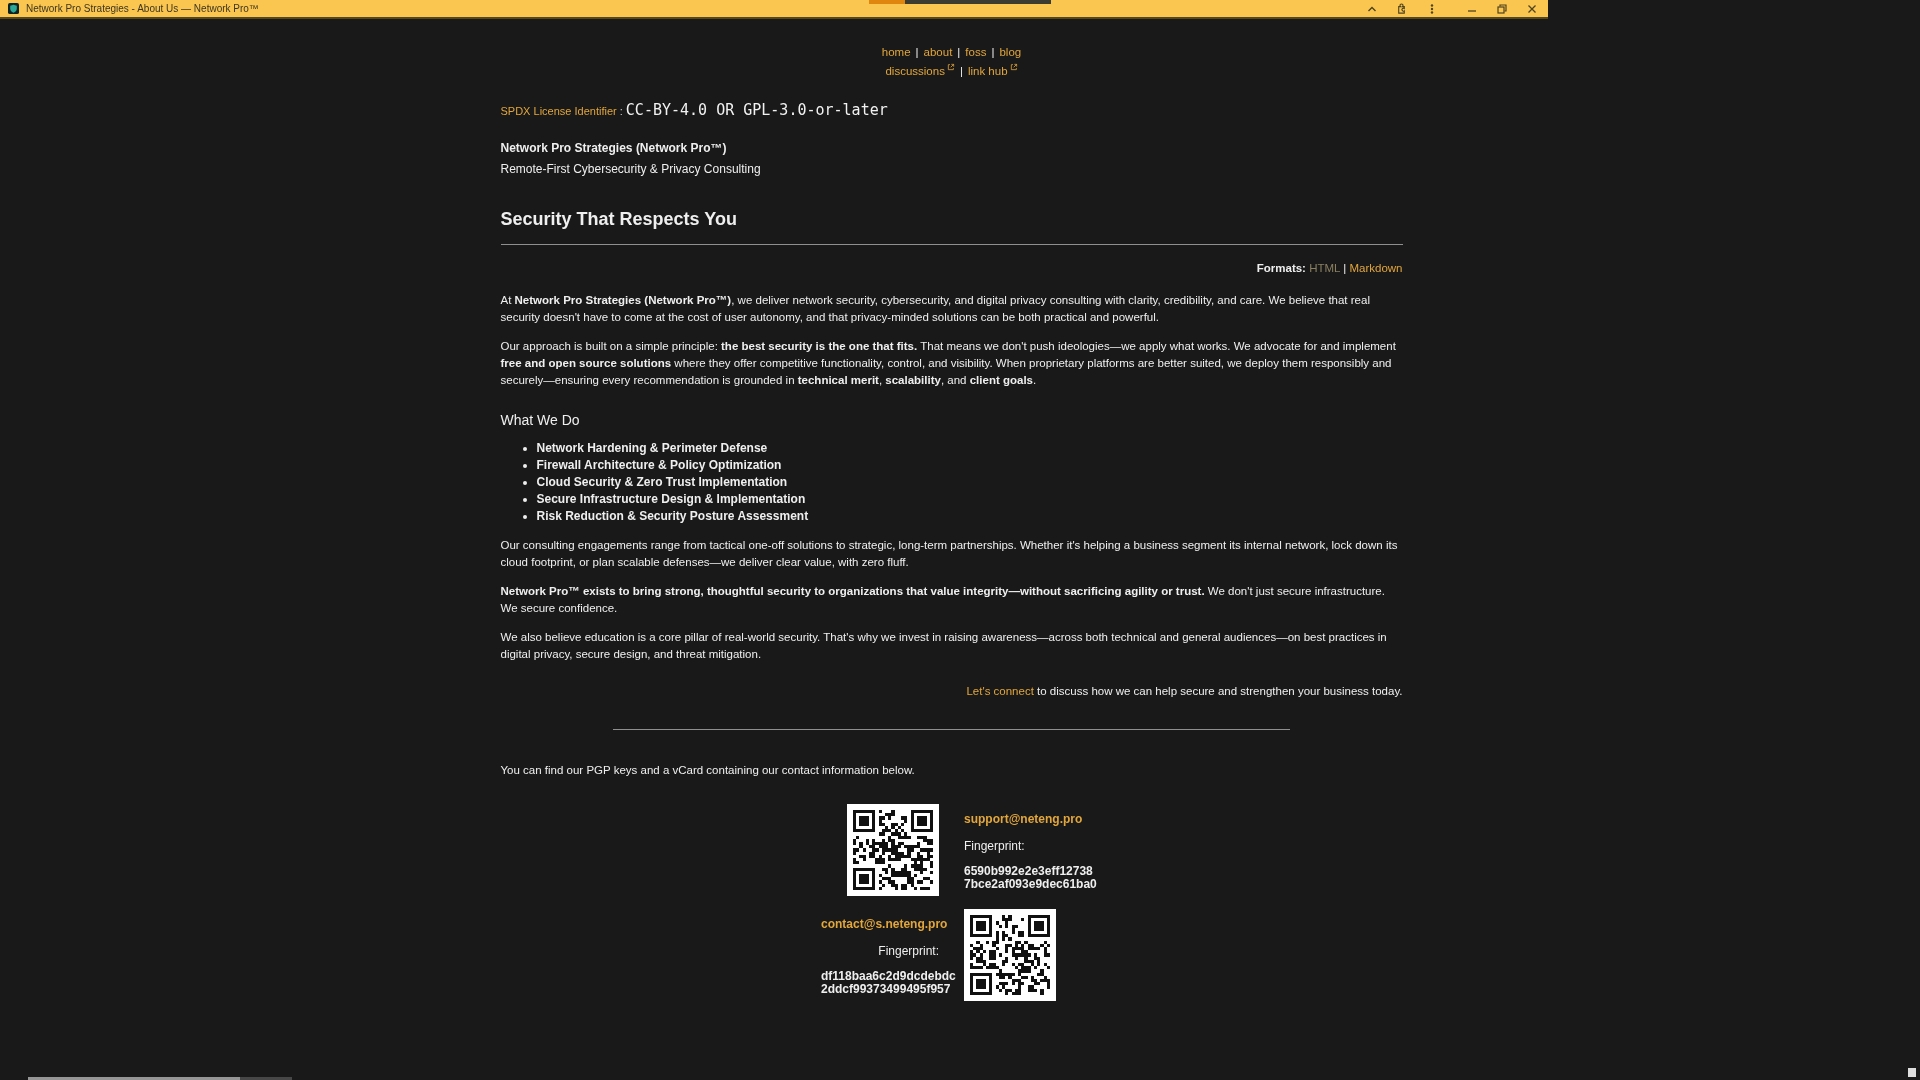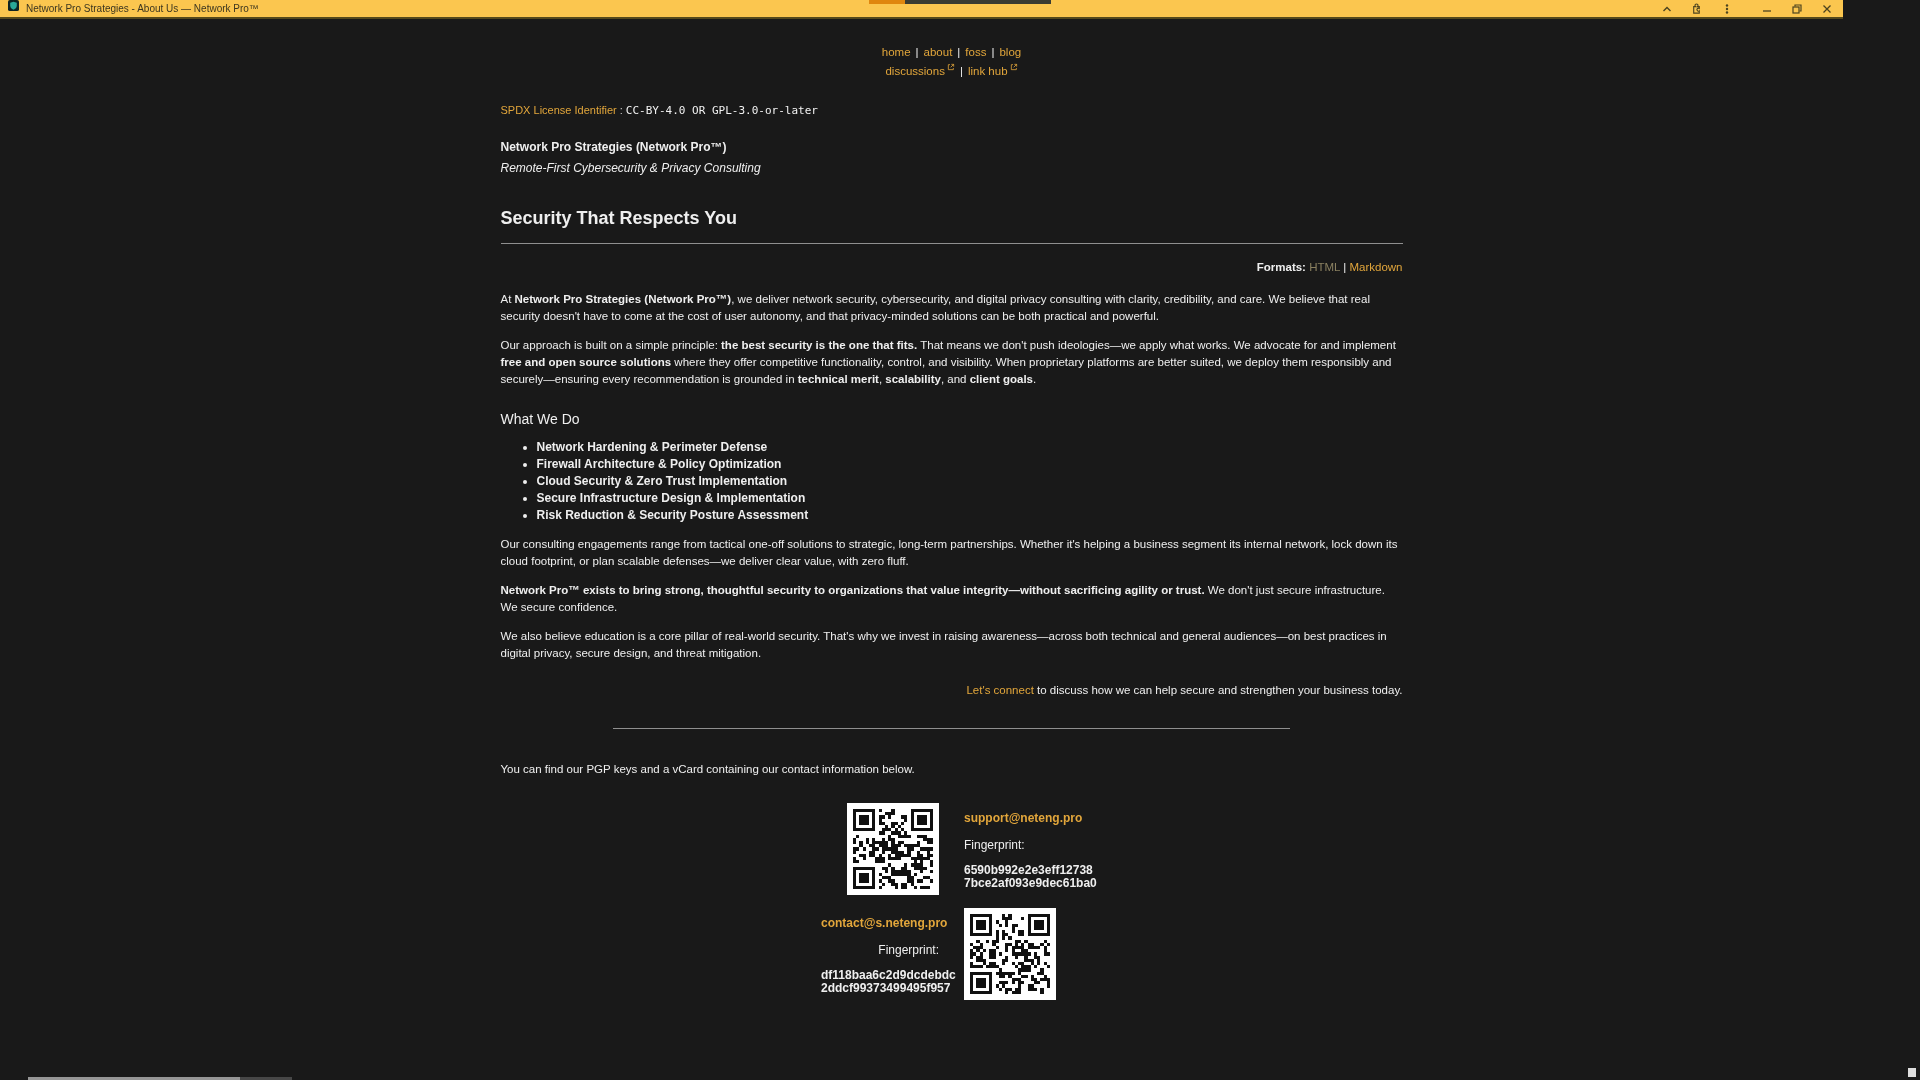--- a/index.html
+++ b/index.html
@@ -4,23 +4,23 @@
 <style>
   html,body{margin:0;padding:0;}
   body{
     width:1920px;height:1080px;overflow:hidden;position:relative;
     background:#191919;
     font-family:"Liberation Sans", sans-serif;
     color:#efefef;
   }
   
   .titlebar{
-    position:absolute;top:0;left:0;width:1843px;height:17px;
+    position:absolute;top:0;left:0;width:1548px;height:17px;
     background:#fbc64f;border-bottom:2px solid #55491c;
-    display:flex;z-index:50;
+    display:flex;align-items:center;z-index:50;
   }
   .favicon{width:11px;height:11px;margin-left:8px;flex:0 0 auto;}
   .win-title{
     margin-left:7px;font-size:10px;color:#3c3620;line-height:17px;
     white-space:nowrap;
   }
   .controls{position:absolute;right:10px;top:0;height:17px;display:flex;align-items:center;gap:17px;}
   .ctl{width:13px;height:13px;display:flex;align-items:center;justify-content:center;cursor:pointer;}
   .ctl svg{display:block;}
   .ctl.minimize{margin-left:10px;}
@@ -31,26 +31,26 @@
   .viewport{position:absolute;top:19px;left:0;width:1903px;height:1061px;overflow:hidden;}
   .content{width:902px;margin:0 auto;font-size:11.5px;line-height:17px;}
   a,.link{color:#e2a63b;text-decoration:none;cursor:pointer;}
   .b{font-weight:bold;}
   
   .site-nav{margin-top:26px;text-align:center;font-size:11.5px;line-height:15px;}
   .nav-sep{color:#efefef;margin:0 5px;}
   .ext{display:inline-block;vertical-align:4px;margin-left:2px;color:#e2a63b;}
   
   .spdx{margin-top:23px;font-size:11px;}
-  .spdx .mono{font-family:"DejaVu Sans Mono", monospace;color:#f2f2f2;font-size:11px;}
+  .spdx .mono{font-family:"DejaVu Sans Mono", monospace;color:#f2f2f2;font-size:15px;}
   .spdx .colon{color:#cfcfcf;}
   
   h1{font-size:26px;line-height:30px;margin:23px 0 0;font-weight:bold;color:#fdfdfd;}
   .org{margin-top:20px;font-weight:bold;font-size:12px;}
-  .tagline{font-style:italic;font-size:12px;margin-top:4px;}
+  .tagline{font-size:12px;margin-top:4px;}
   h2{font-size:18px;line-height:22px;margin:30px 0 0;font-weight:bold;}
   hr.full{border:none;border-top:1px solid #8f8f8f;margin:14px 0 0;}
   .formats{margin-top:15px;font-size:11.5px;text-align:right;}
   .formats .current{color:#8a8060;}
   p{margin:12px 0 0;}
   p.first{margin-top:15px;}
   h3{font-size:14px;line-height:18px;margin:22px 0 0;font-weight:normal;}
   ul{margin:11px 0 0;padding-left:36px;}
   li{font-weight:bold;font-size:12px;line-height:17px;}
   .connect{margin-top:20px;text-align:right;}

